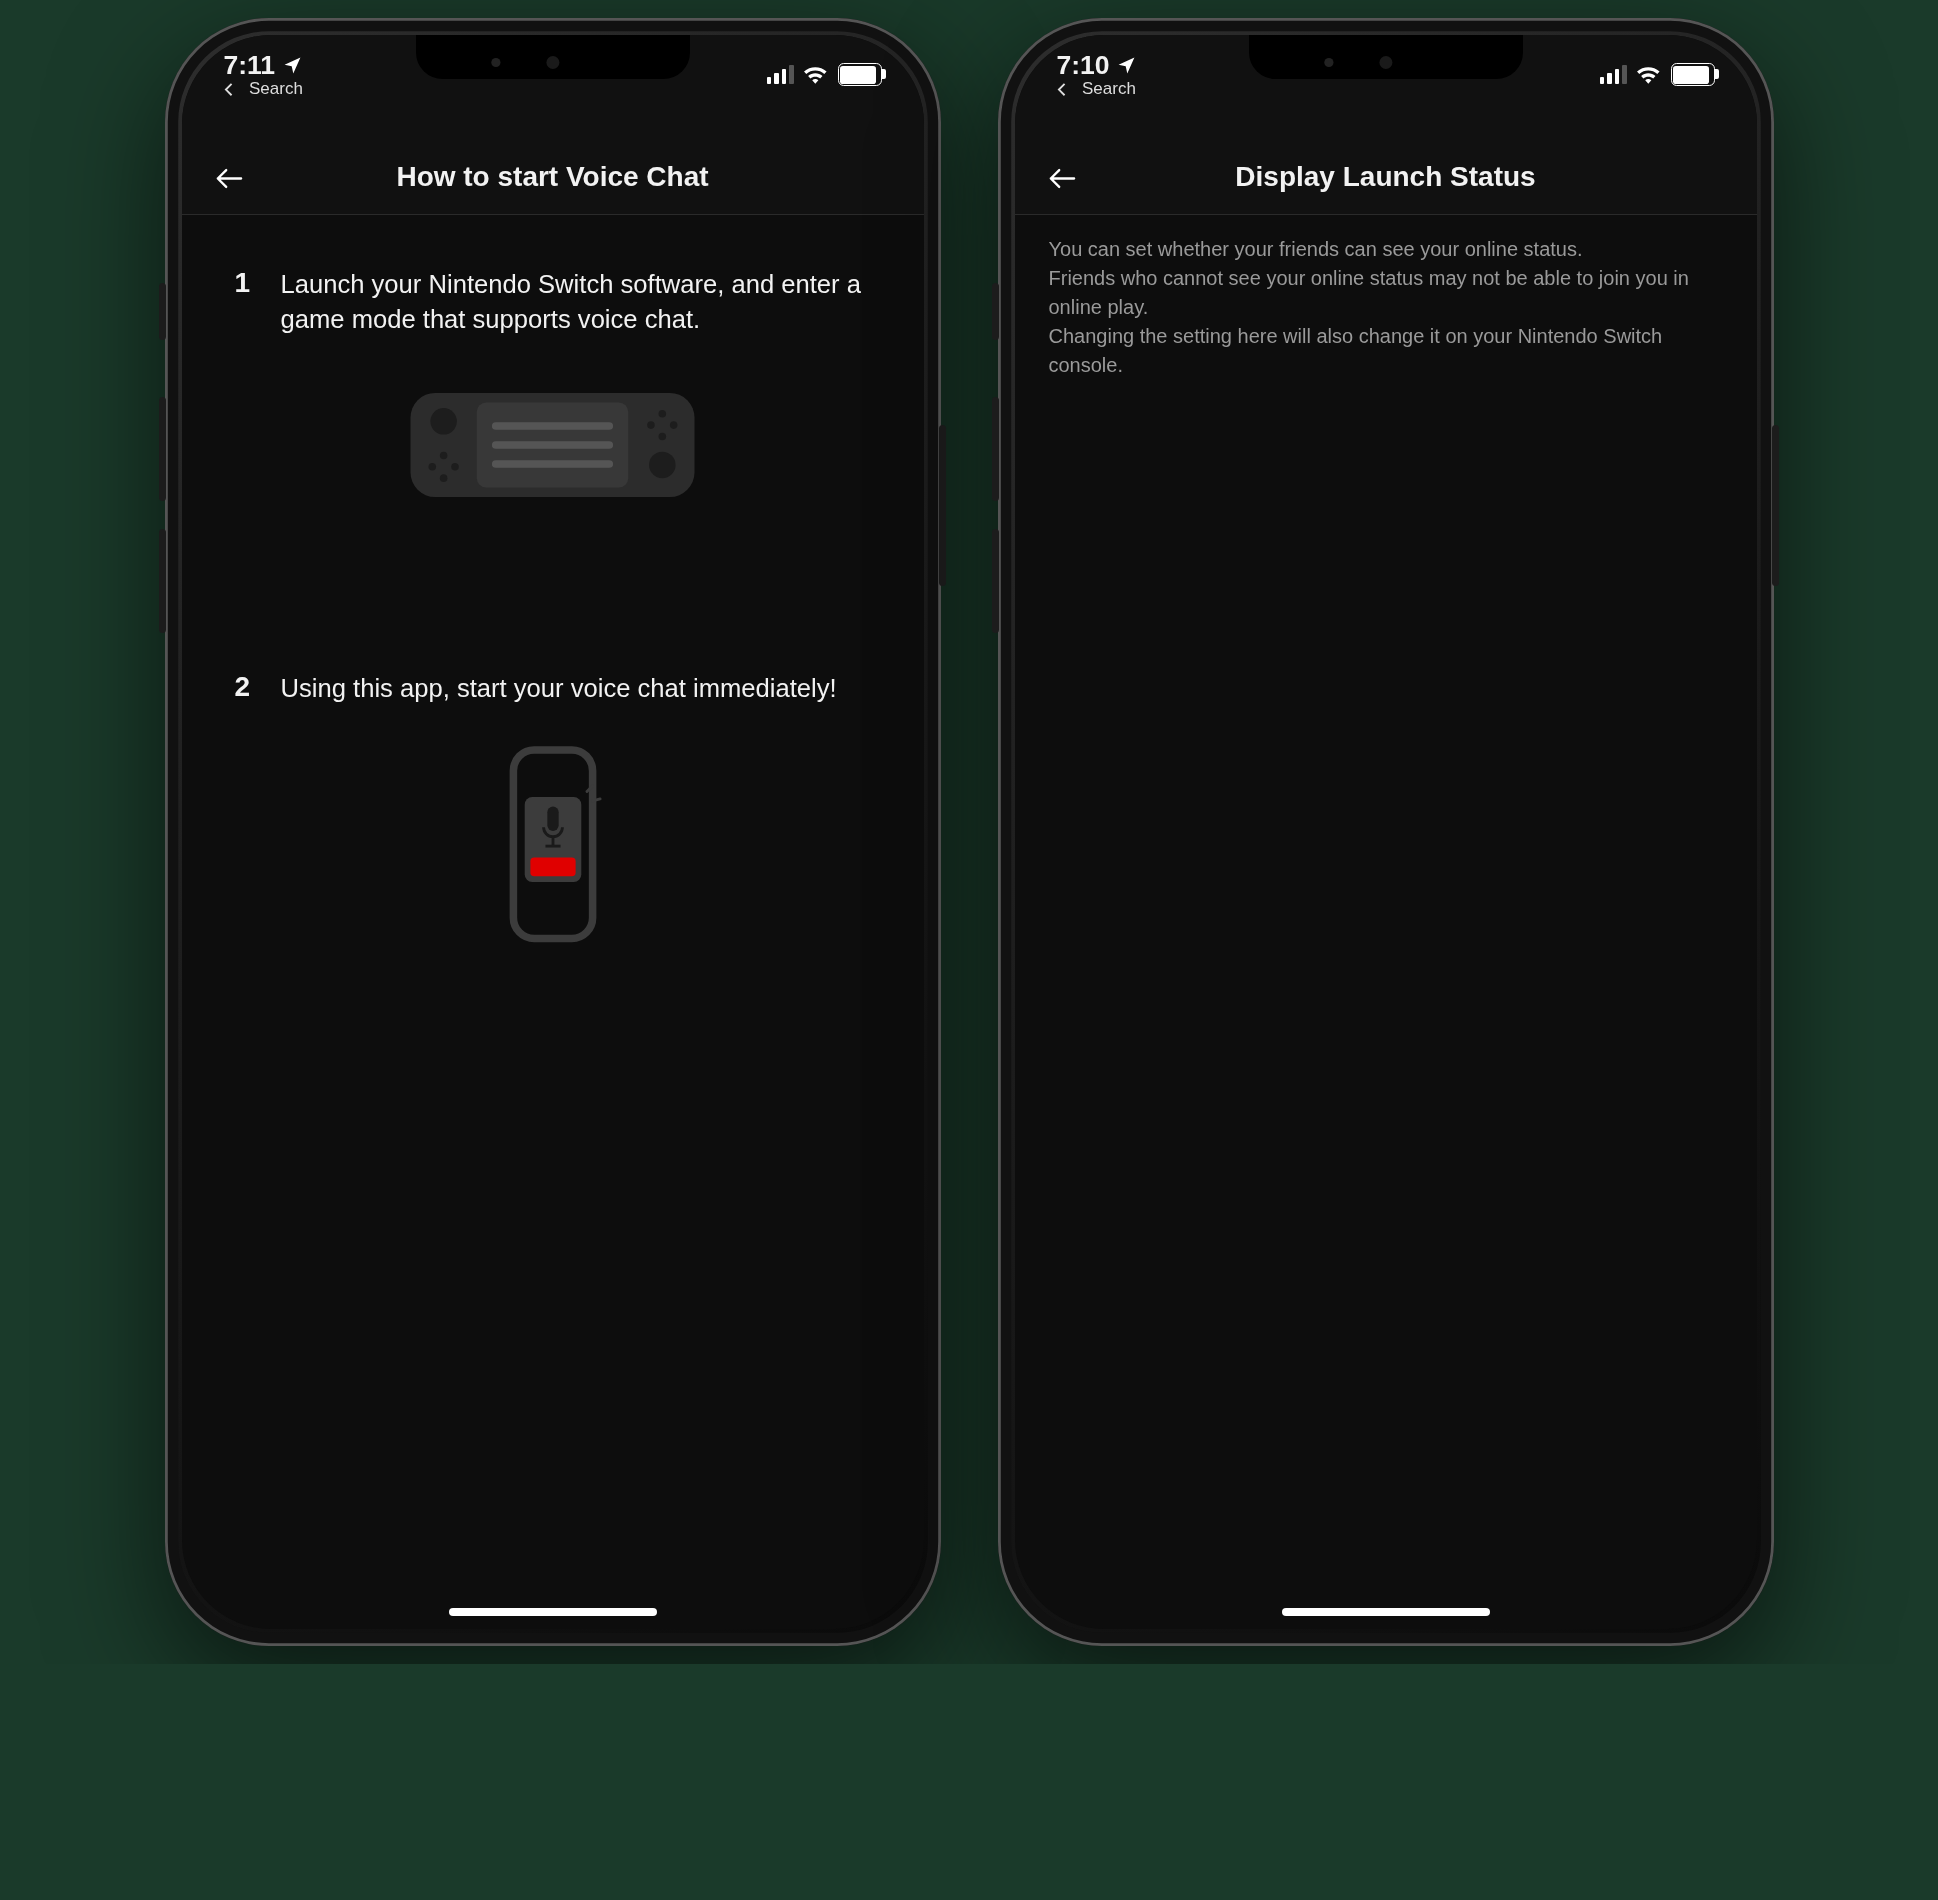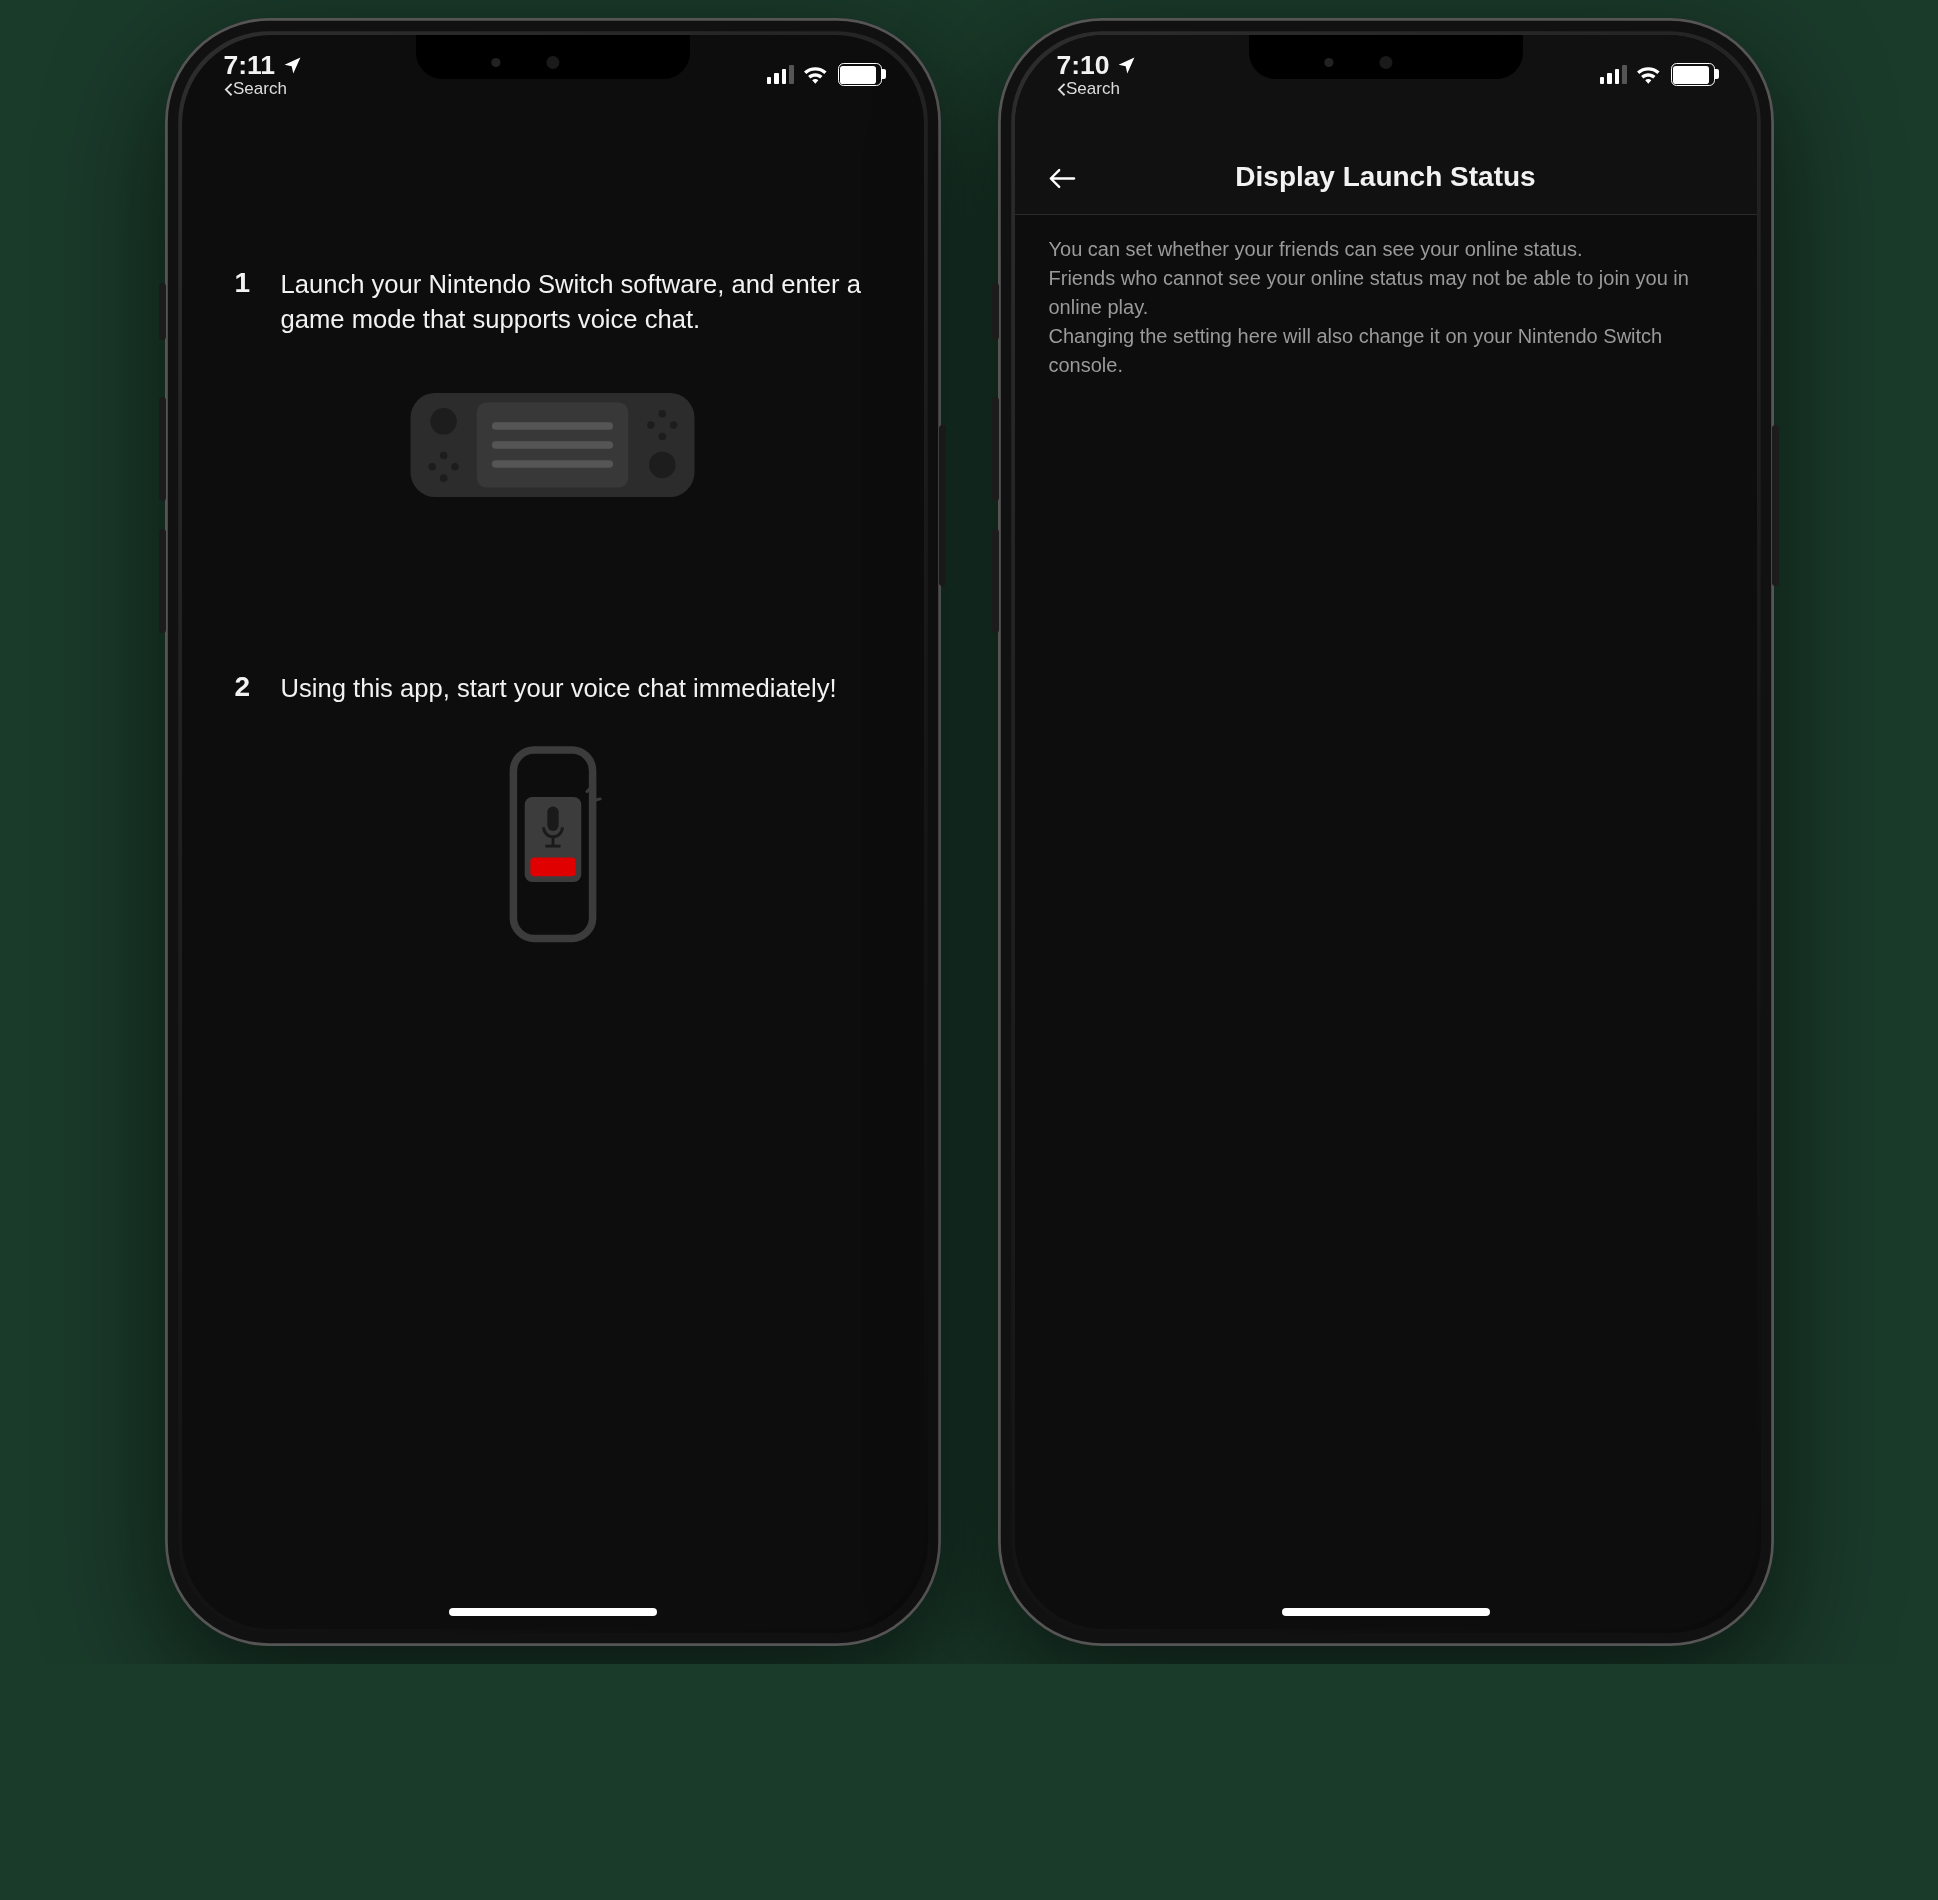--- a/index.html
+++ b/index.html
@@ -37,21 +37,21 @@
     color:var(--text);
   }
   .notch{
     position:absolute;top:0;left:50%;transform:translateX(-50%);
     width:274px;height:44px;background:#000;border-radius:0 0 26.5px 26.5px;z-index:10;
   }
   .notch::after{content:"";position:absolute;left:50%;top:21px;transform:translateX(-50%);width:13.2px;height:13.2px;border-radius:50%;background:#1a1a1a;box-shadow:-57px 0 0 -1.9px #222;}
   .status-bar{position:absolute;top:11.4px;left:0;right:0;height:57px;display:flex;justify-content:space-between;align-items:center;padding:0 42px;z-index:5;}
   .sb-left{display:flex;flex-direction:column;gap:0;}
   .sb-time-row{display:flex;align-items:center;gap:7.6px;font-size:26.5px;font-weight:600;}
-  .sb-back{display:flex;align-items:center;gap:0;font-size:17px;color:#ddd;margin-top:-1.9px;}
+  .sb-back{display:flex;align-items:center;gap:16px;font-size:17px;color:#ddd;margin-top:-1.9px;}
   .sb-right{display:flex;align-items:center;gap:9.5px;}
   .signal{display:flex;align-items:flex-end;gap:2.8px;}
   .signal span{display:block;width:4.7px;background:#fff;border-radius:0.9px;}
   .signal span:nth-child(1){height:7.6px;}
   .signal span:nth-child(2){height:11.4px;}
   .signal span:nth-child(3){height:15px;}
   .signal span:nth-child(4){height:19px;background:#555;}
   .battery{position:relative;width:42px;height:21px;border:1.9px solid #fff;border-radius:5.7px;}
   .battery::after{content:"";position:absolute;right:-5.7px;top:4.7px;width:3.8px;height:9.5px;background:#fff;border-radius:0 1.9px 1.9px 0;}
   .battery-fill{position:absolute;left:1.9px;top:1.9px;bottom:1.9px;width:85%;background:#fff;border-radius:2.8px;}
@@ -119,20 +119,28 @@
             <svg width="24.6" height="19" viewBox="0 0 24 18" fill="#fff">
                 <path d="M12 18 L9 14.5 C10.7 13 13.3 13 15 14.5 Z M5 10.5 C8.9 7 15.1 7 19 10.5 L16.8 13 C14.1 10.7 9.9 10.7 7.2 13 Z M1 6 C7 0.5 17 0.5 23 6 L20.8 8.5 C15.9 4 8.1 4 3.2 8.5 Z"></path>
               </svg>
           </span>
           <div class="battery">
               <div class="battery-fill"></div>
             </div>
         </div>
       </div>
 
+      <div class="header">
+        <div class="back-btn">
+          <svg width="28" height="23" viewBox="0 0 30 24" fill="none" stroke="#fff" stroke-width="2.5" stroke-linecap="round" stroke-linejoin="round">
+              <path d="M28 12 H3 M12 3 L3 12 L12 21"></path>
+            </svg>
+        </div>
+        <div class="header-title">How to start Voice Chat</div>
+      </div>
 
       <div class="content">
         <div class="step">
           <div class="step-num">1</div>
           <div class="step-text">Launch your Nintendo Switch software, and enter a game mode that supports voice chat.</div>
         </div>
         <div class="illus">
           <svg width="303" height="142" viewBox="0 0 320 150">
             <rect x="10" y="20" width="300" height="110" rx="26" fill="#2c2c2c"></rect>
             <rect x="80" y="30" width="160" height="90" rx="10" fill="#383838"></rect>

